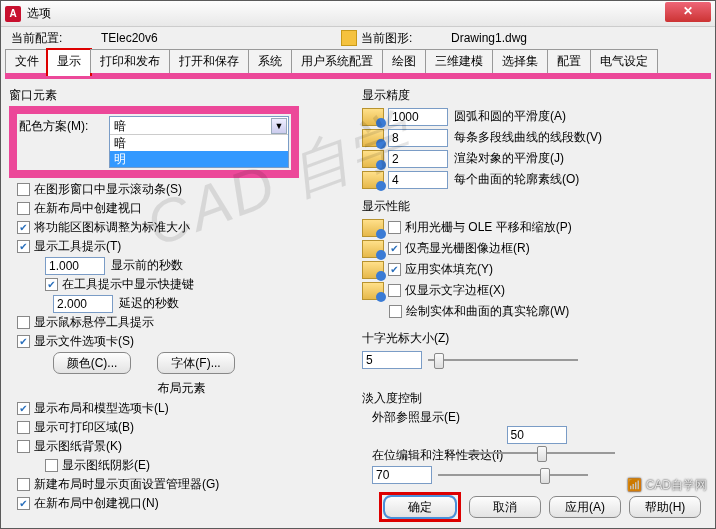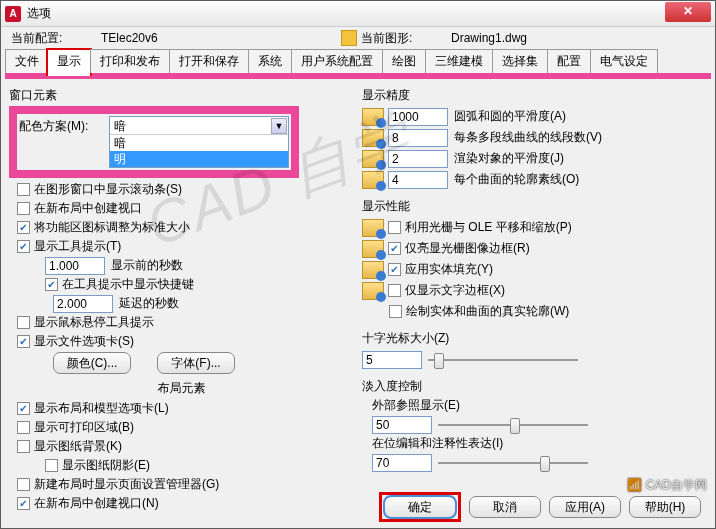--- a/index.html
+++ b/index.html
@@ -215,23 +215,23 @@
 
       <div class="group-title" style="margin-top:8px;">十字光标大小(Z)</div>
       <div class="row">
         <span class="numbox">5</span>
         <div class="slider">
             <div class="track"></div>
             <div class="thumb" style="left:6px;"></div>
           </div>
       </div>
 
-      <div class="group-title" style="margin-top:8px;">淡入度控制</div>
+      <div class="group-title" style="margin-top:20px;">淡入度控制</div>
       <div style="margin-left:10px;">外部参照显示(E)</div>
-      <div class="row" style="margin-left:10px;">
+      <div class="row" style="margin-left:10px;flex-direction:column;">
         <span class="numbox">50</span>
         <div class="slider">
             <div class="track"></div>
             <div class="thumb" style="left:72px;"></div>
           </div>
       </div>
       <div style="margin-left:10px;">在位编辑和注释性表达(I)</div>
       <div class="row" style="margin-left:10px;">
         <span class="numbox">70</span>
         <div class="slider">

